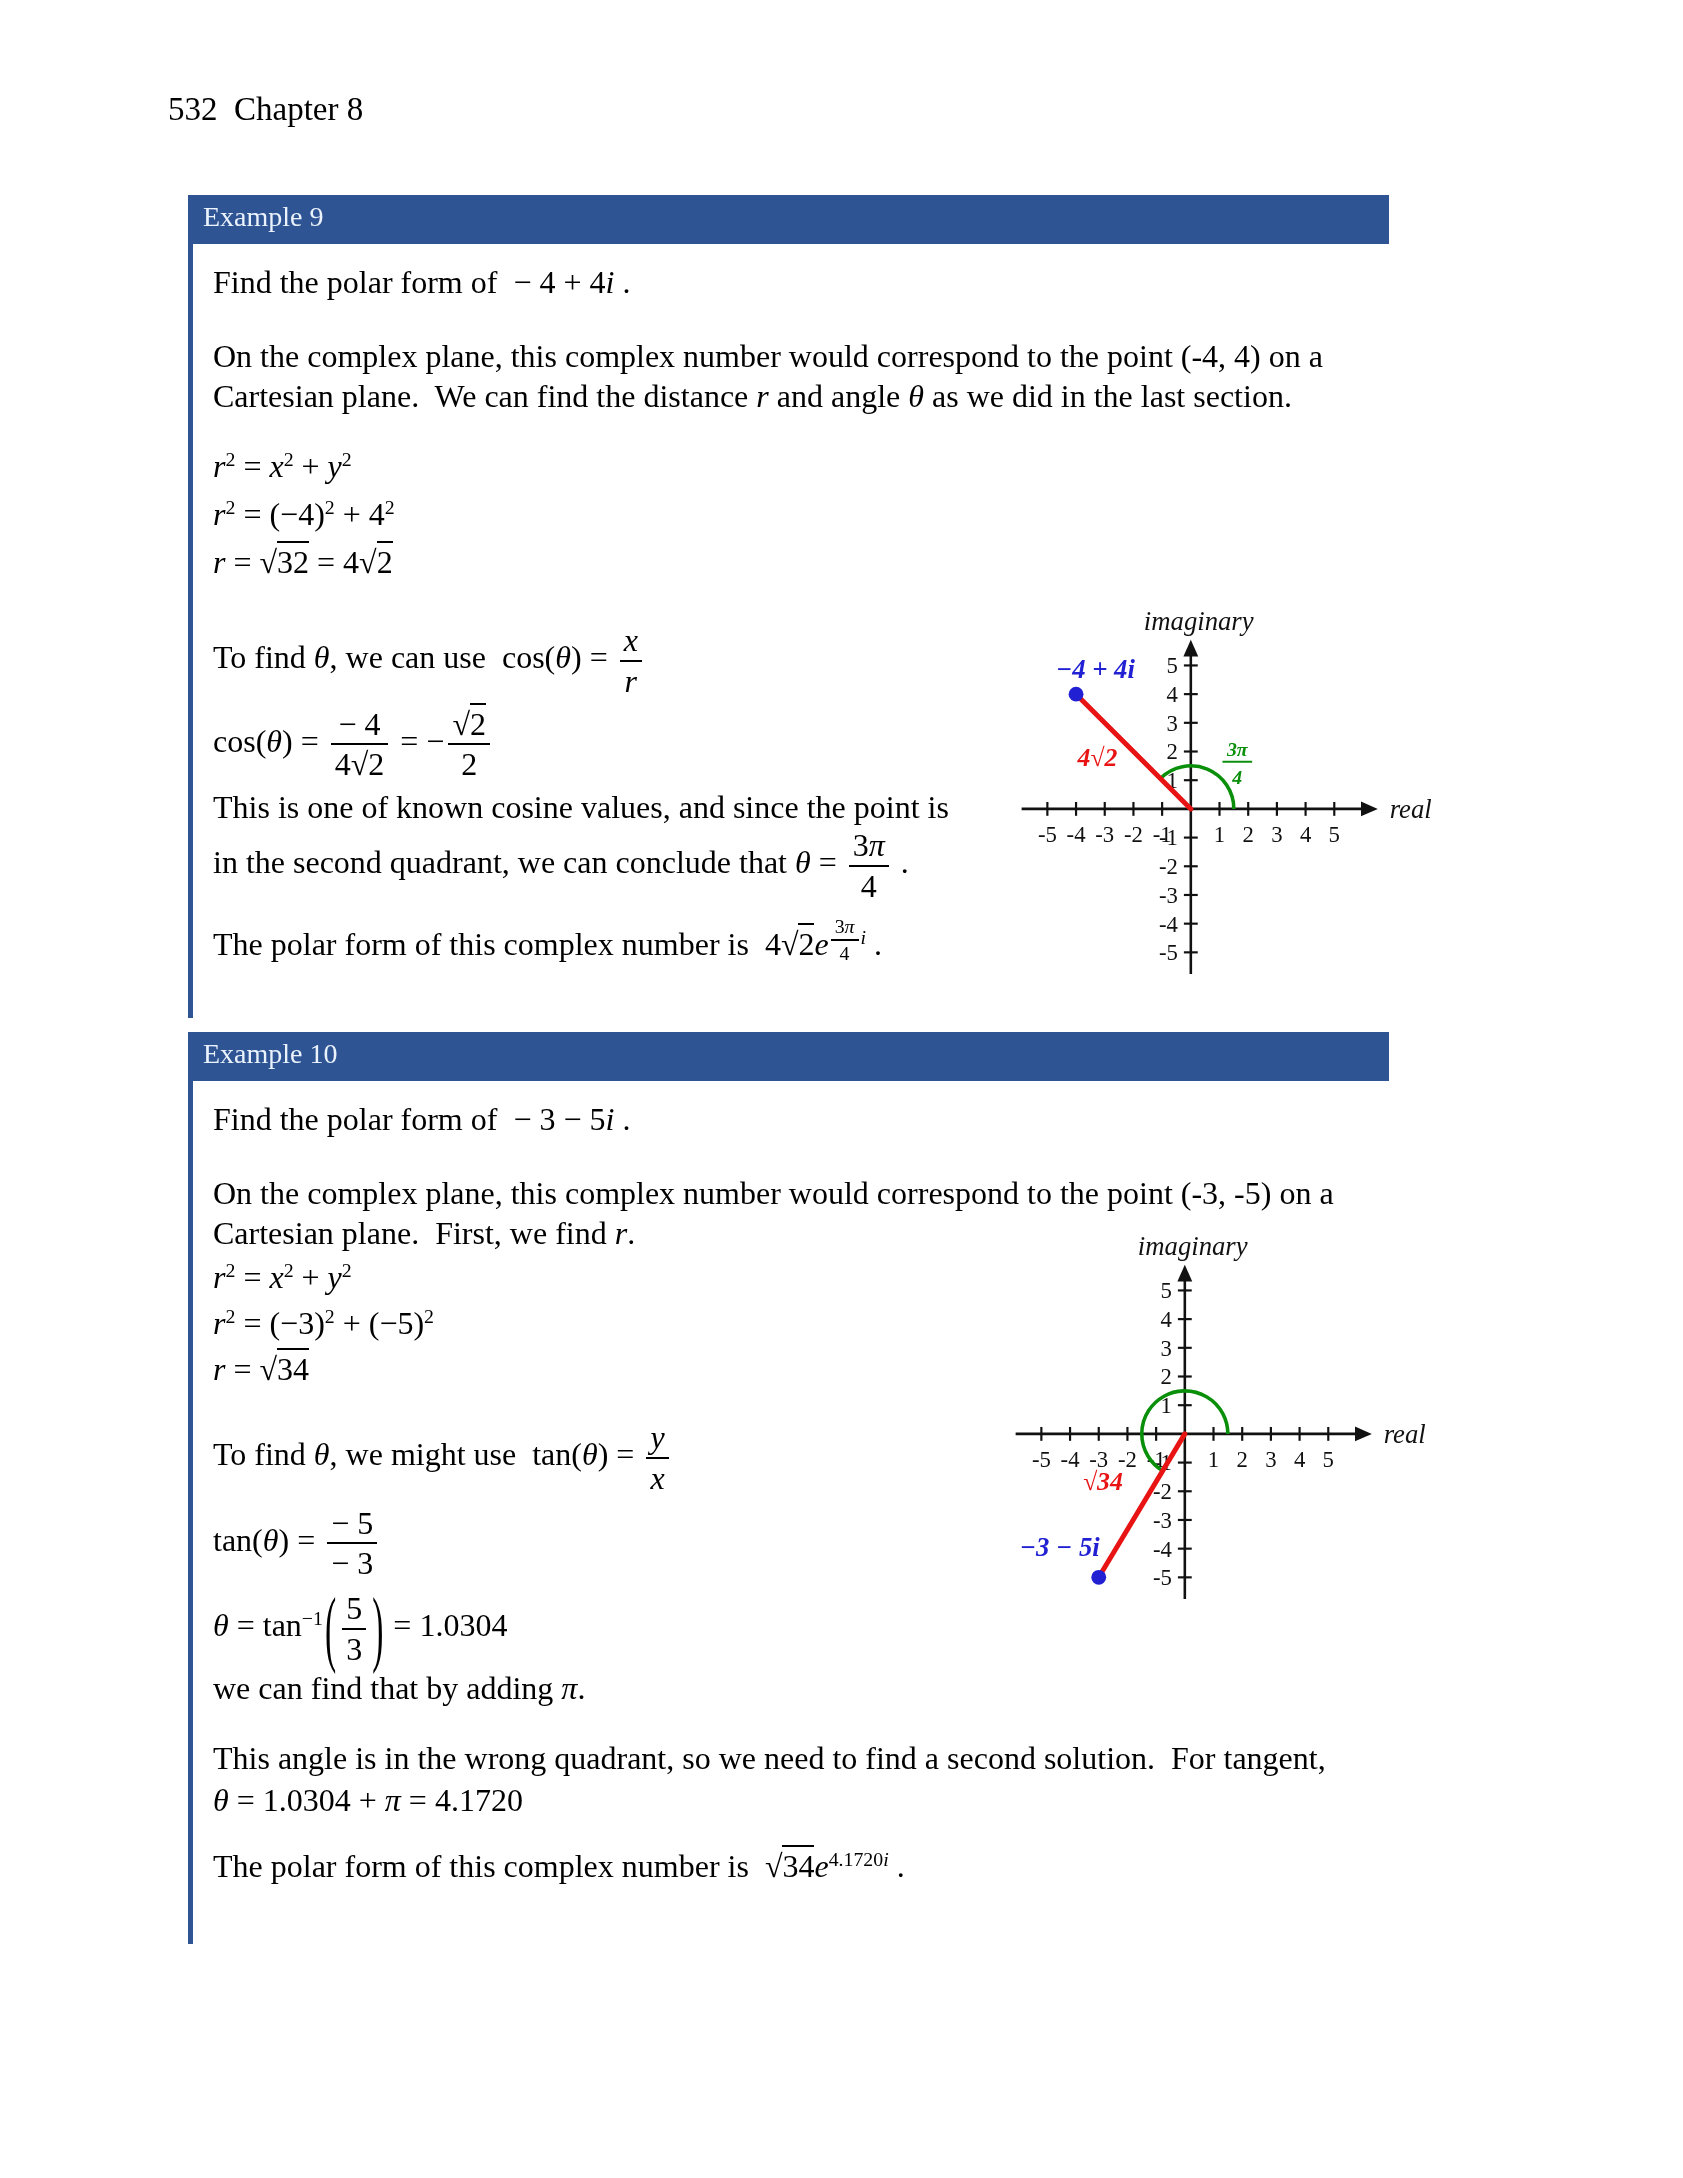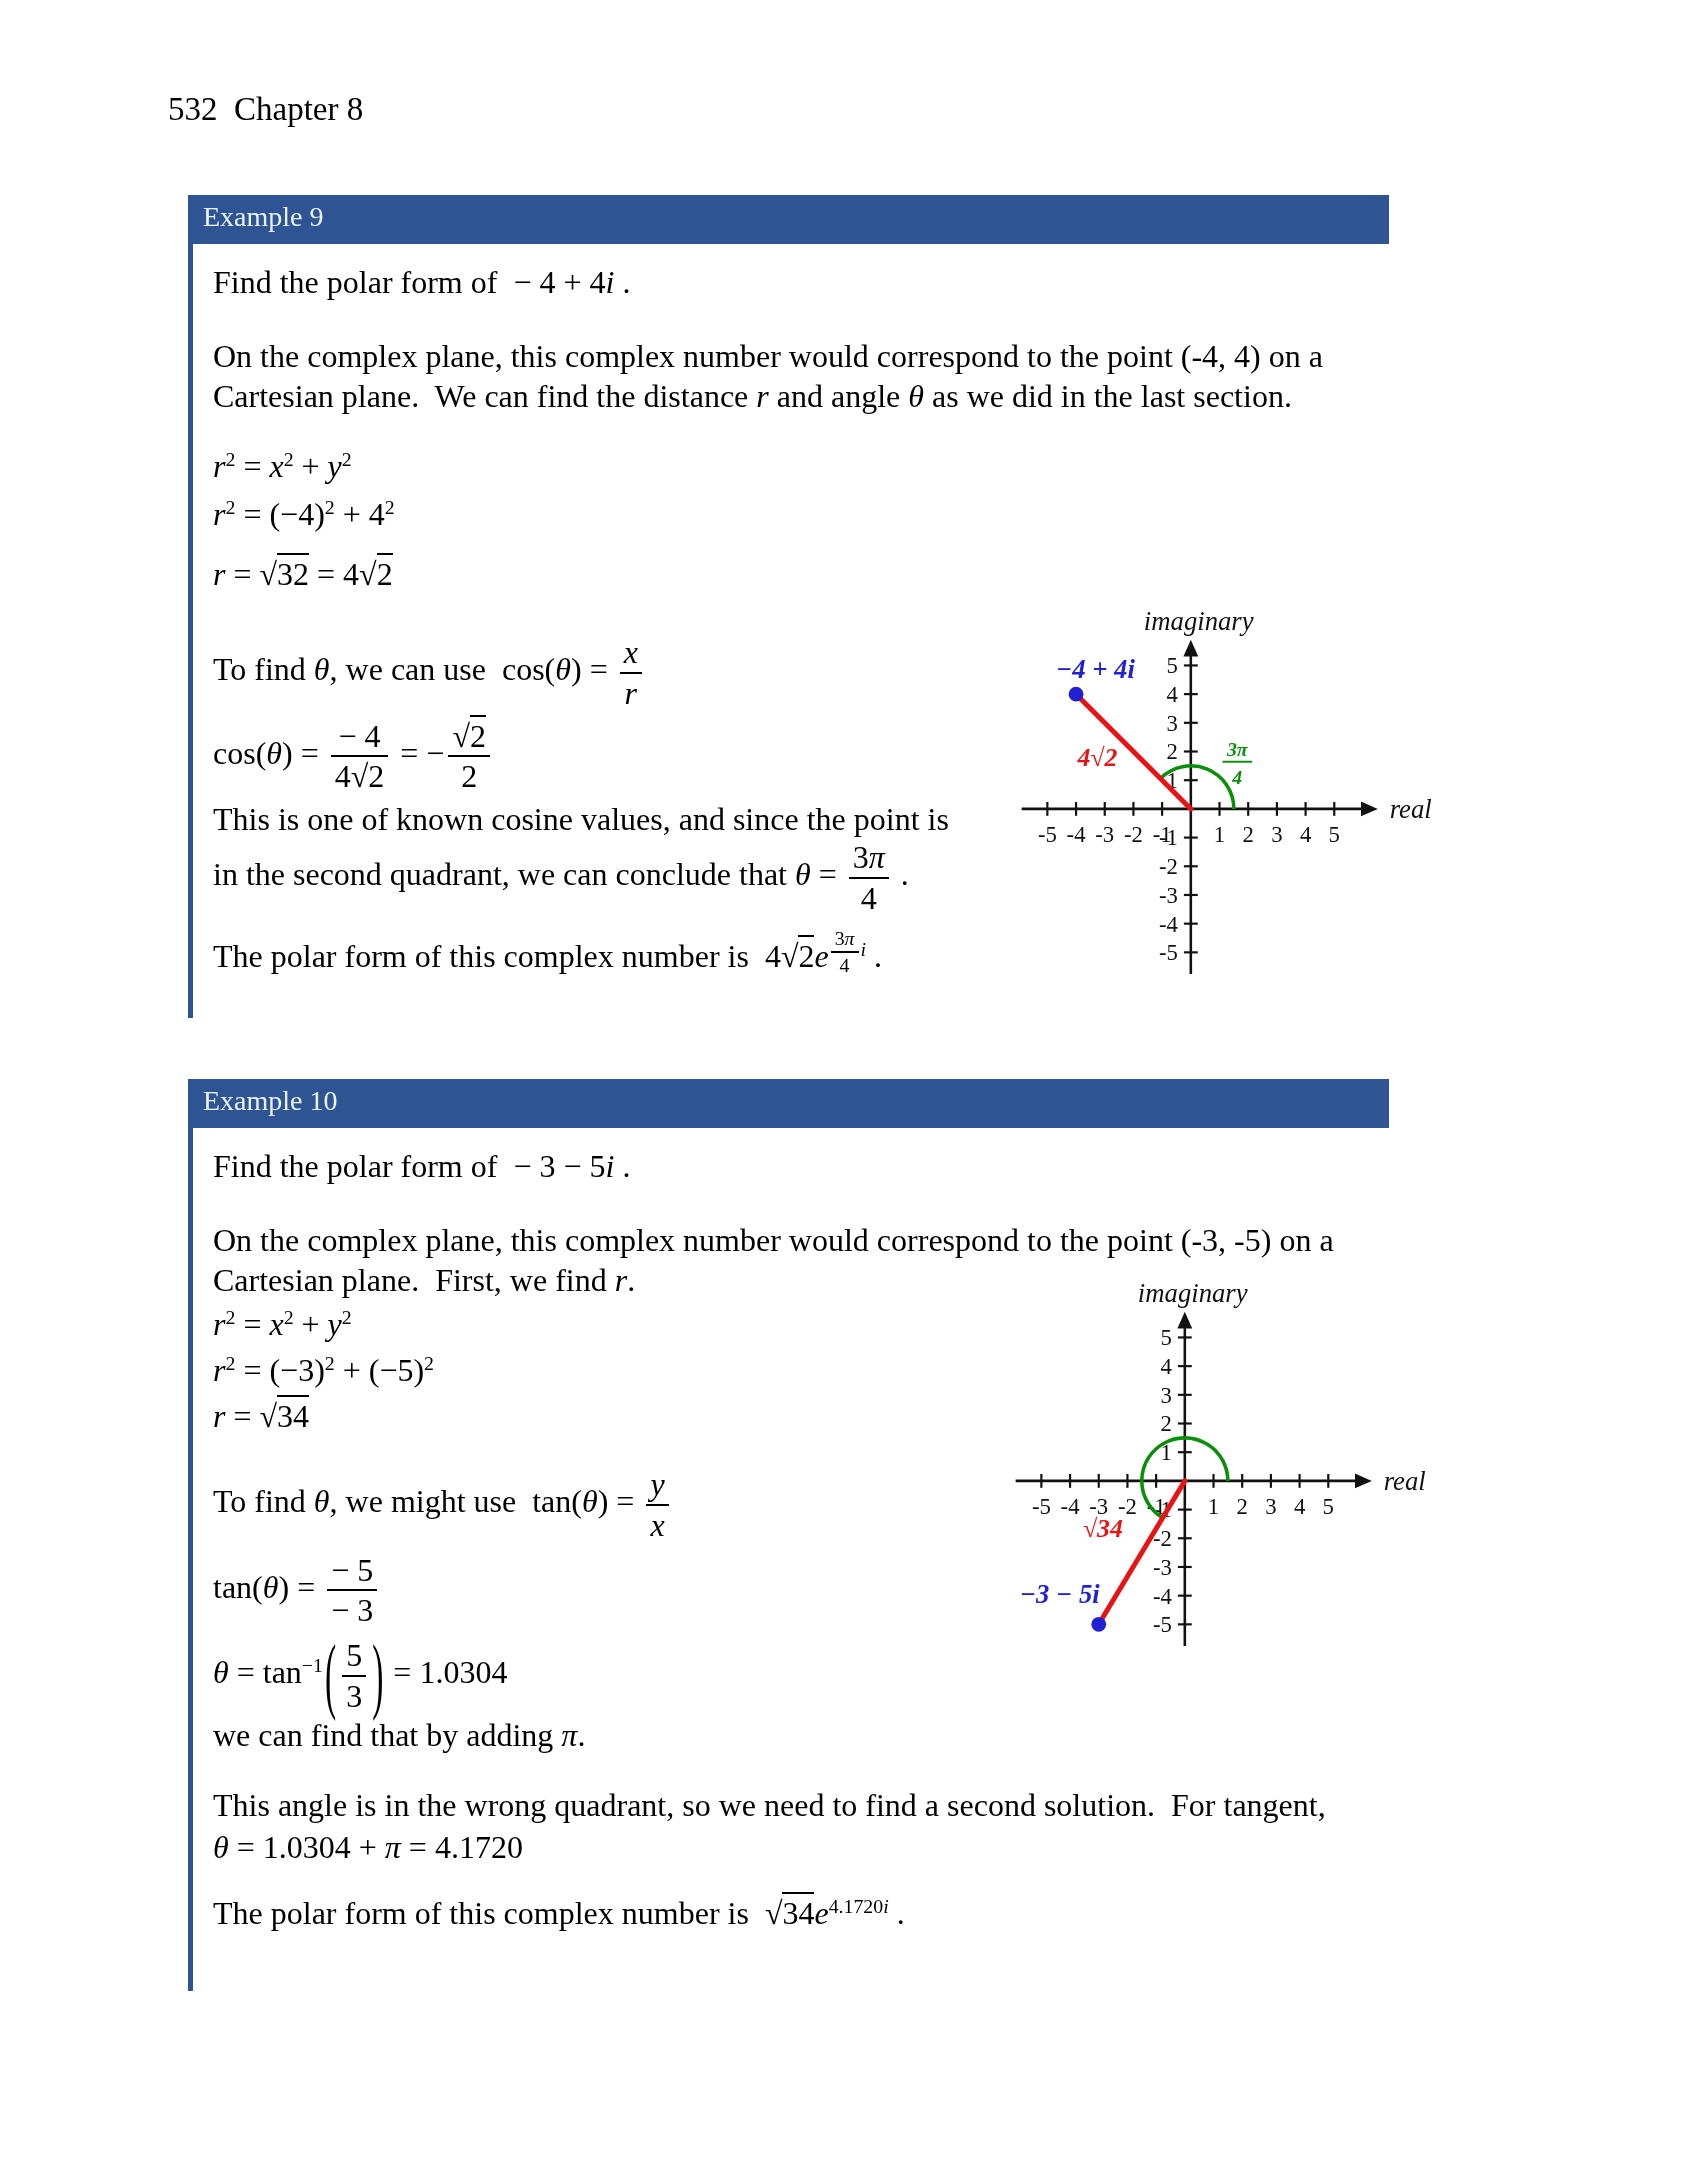--- a/index.html
+++ b/index.html
@@ -1,21 +1,21 @@
 <!DOCTYPE html>
 <html><head>
 <meta charset="utf-8">
 <style>
   html,body{margin:0;padding:0;background:#fff;}
   #page{position:relative;width:1683px;height:2178px;background:#ffffff;
         font-family:"Liberation Serif",serif;color:#000;overflow:hidden;}
   .page-header{position:absolute;left:168px;top:91px;font-size:33px;white-space:pre;}
   .example{position:absolute;left:188px;width:1201px;}
   #ex9{top:195px;}
-  #ex10{top:1079px;}
+  #ex10{top:1032px;}
   .ex-bar{height:49px;box-sizing:border-box;padding:6px 0 0 15px;font-size:28px;}
   .ex-body{position:relative;border-left:5px solid #3b82f6;padding:12px 0 0 20px;box-sizing:border-box;}
   #ex9 .ex-body{min-height:774px;}
   #ex10 .ex-body{min-height:863px;}
   .mline{font-size:32px;line-height:40px;white-space:pre;}
   .mv{font-style:italic;}
   .ms{display:inline-block;vertical-align:0.55em;font-size:0.62em;line-height:1.1;}
   .ms .mf{margin:0 2px;}
   .mf{display:inline-block;vertical-align:middle;text-align:center;margin:0 4px;line-height:1.15;}
   .mfn{display:block;padding:0 4px 1px;}
@@ -40,21 +40,21 @@
   <section class="example" id="ex9">
     <div class="ex-bar" style="background: rgb(47, 84, 148); color: rgb(234, 242, 251);">
       <span>Example 9</span>
     </div>
     <div class="ex-body" style="border-left-color: rgb(47, 84, 148);">
       <div class="mline" style="margin-top:6px"><span class="mt">Find the polar form of  − 4 + 4</span><span class="mv">i</span><span class="mt"> .</span></div>
       <div class="mline" style="margin-top:34px"><span class="mt">On the complex plane, this complex number would correspond to the point (-4, 4) on a</span></div>
       <div class="mline"><span class="mt">Cartesian plane.  We can find the distance </span><span class="mv">r</span><span class="mt"> and angle </span><span class="mv">θ</span><span class="mt"> as we did in the last section.</span></div>
       <div class="mline" style="margin-top:30px"><span class="mv">r</span><span class="ms"><span class="mt">2</span></span><span class="mt"> = </span><span class="mv">x</span><span class="ms"><span class="mt">2</span></span><span class="mt"> + </span><span class="mv">y</span><span class="ms"><span class="mt">2</span></span></div>
       <div class="mline" style="margin-top:8px"><span class="mv">r</span><span class="ms"><span class="mt">2</span></span><span class="mt"> = (−4)</span><span class="ms"><span class="mt">2</span></span><span class="mt"> + 4</span><span class="ms"><span class="mt">2</span></span></div>
-      <div class="mline" style="margin-top:20px"><span class="mv">r</span><span class="mt"> = </span><span class="mr"><span class="mrs">√</span><span class="mrb"><span class="mt">32</span></span></span><span class="mt"> = 4</span><span class="mr"><span class="mrs">√</span><span class="mrb"><span class="mt">2</span></span></span></div>
+      <div class="mline" style="margin-top:8px"><span class="mv">r</span><span class="mt"> = </span><span class="mr"><span class="mrs">√</span><span class="mrb"><span class="mt">32</span></span></span><span class="mt"> = 4</span><span class="mr"><span class="mrs">√</span><span class="mrb"><span class="mt">2</span></span></span></div>
       <div class="mline" style="margin-top:40px"><span class="mt">To find </span><span class="mv">θ</span><span class="mt">, we can use  cos(</span><span class="mv">θ</span><span class="mt">) = </span><span class="mf"><span class="mfn"><span class="mv">x</span></span><span class="mfd"><span class="mv">r</span></span></span></div>
       <div class="mline" style="margin-top:6px"><span class="mt">cos(</span><span class="mv">θ</span><span class="mt">) = </span><span class="mf"><span class="mfn"><span class="mt">− 4</span></span><span class="mfd"><span class="mt">4</span><span class="mr"><span class="mrs">√</span><span class="mrb"><span class="mt">2</span></span></span></span></span><span class="mt"> = −</span><span class="mf"><span class="mfn"><span class="mr"><span class="mrs">√</span><span class="mrb"><span class="mt">2</span></span></span></span><span class="mfd"><span class="mt">2</span></span></span></div>
       <div class="mline" style="margin-top:4px"><span class="mt">This is one of known cosine values, and since the point is</span></div>
       <div class="mline"><span class="mt">in the second quadrant, we can conclude that </span><span class="mv">θ</span><span class="mt"> = </span><span class="mf"><span class="mfn"><span class="mt">3</span><span class="mv">π</span></span><span class="mfd"><span class="mt">4</span></span></span><span class="mt"> .</span></div>
       <div class="mline" style="margin-top:10px"><span class="mt">The polar form of this complex number is  4</span><span class="mr"><span class="mrs">√</span><span class="mrb"><span class="mt">2</span></span></span><span class="mv">e</span><span class="ms"><span class="mf"><span class="mfn"><span class="mt">3</span><span class="mv">π</span></span><span class="mfd"><span class="mt">4</span></span></span><span class="mv">i</span></span><span class="mt"> .</span></div>
       <svg class="fig" width="465" height="396" style="left:795px;top:357px" viewBox="0 0 470 400">
           <line x1="34" y1="210" x2="382" y2="210" stroke="#111111" stroke-width="2.6"></line>
           <line x1="205" y1="377" x2="205" y2="51" stroke="#111111" stroke-width="2.6"></line>
           <polygon points="394,210 377,202.5 377,217.5" fill="#111111"></polygon>
           <polygon points="205,39 197.5,56 212.5,56" fill="#111111"></polygon>

